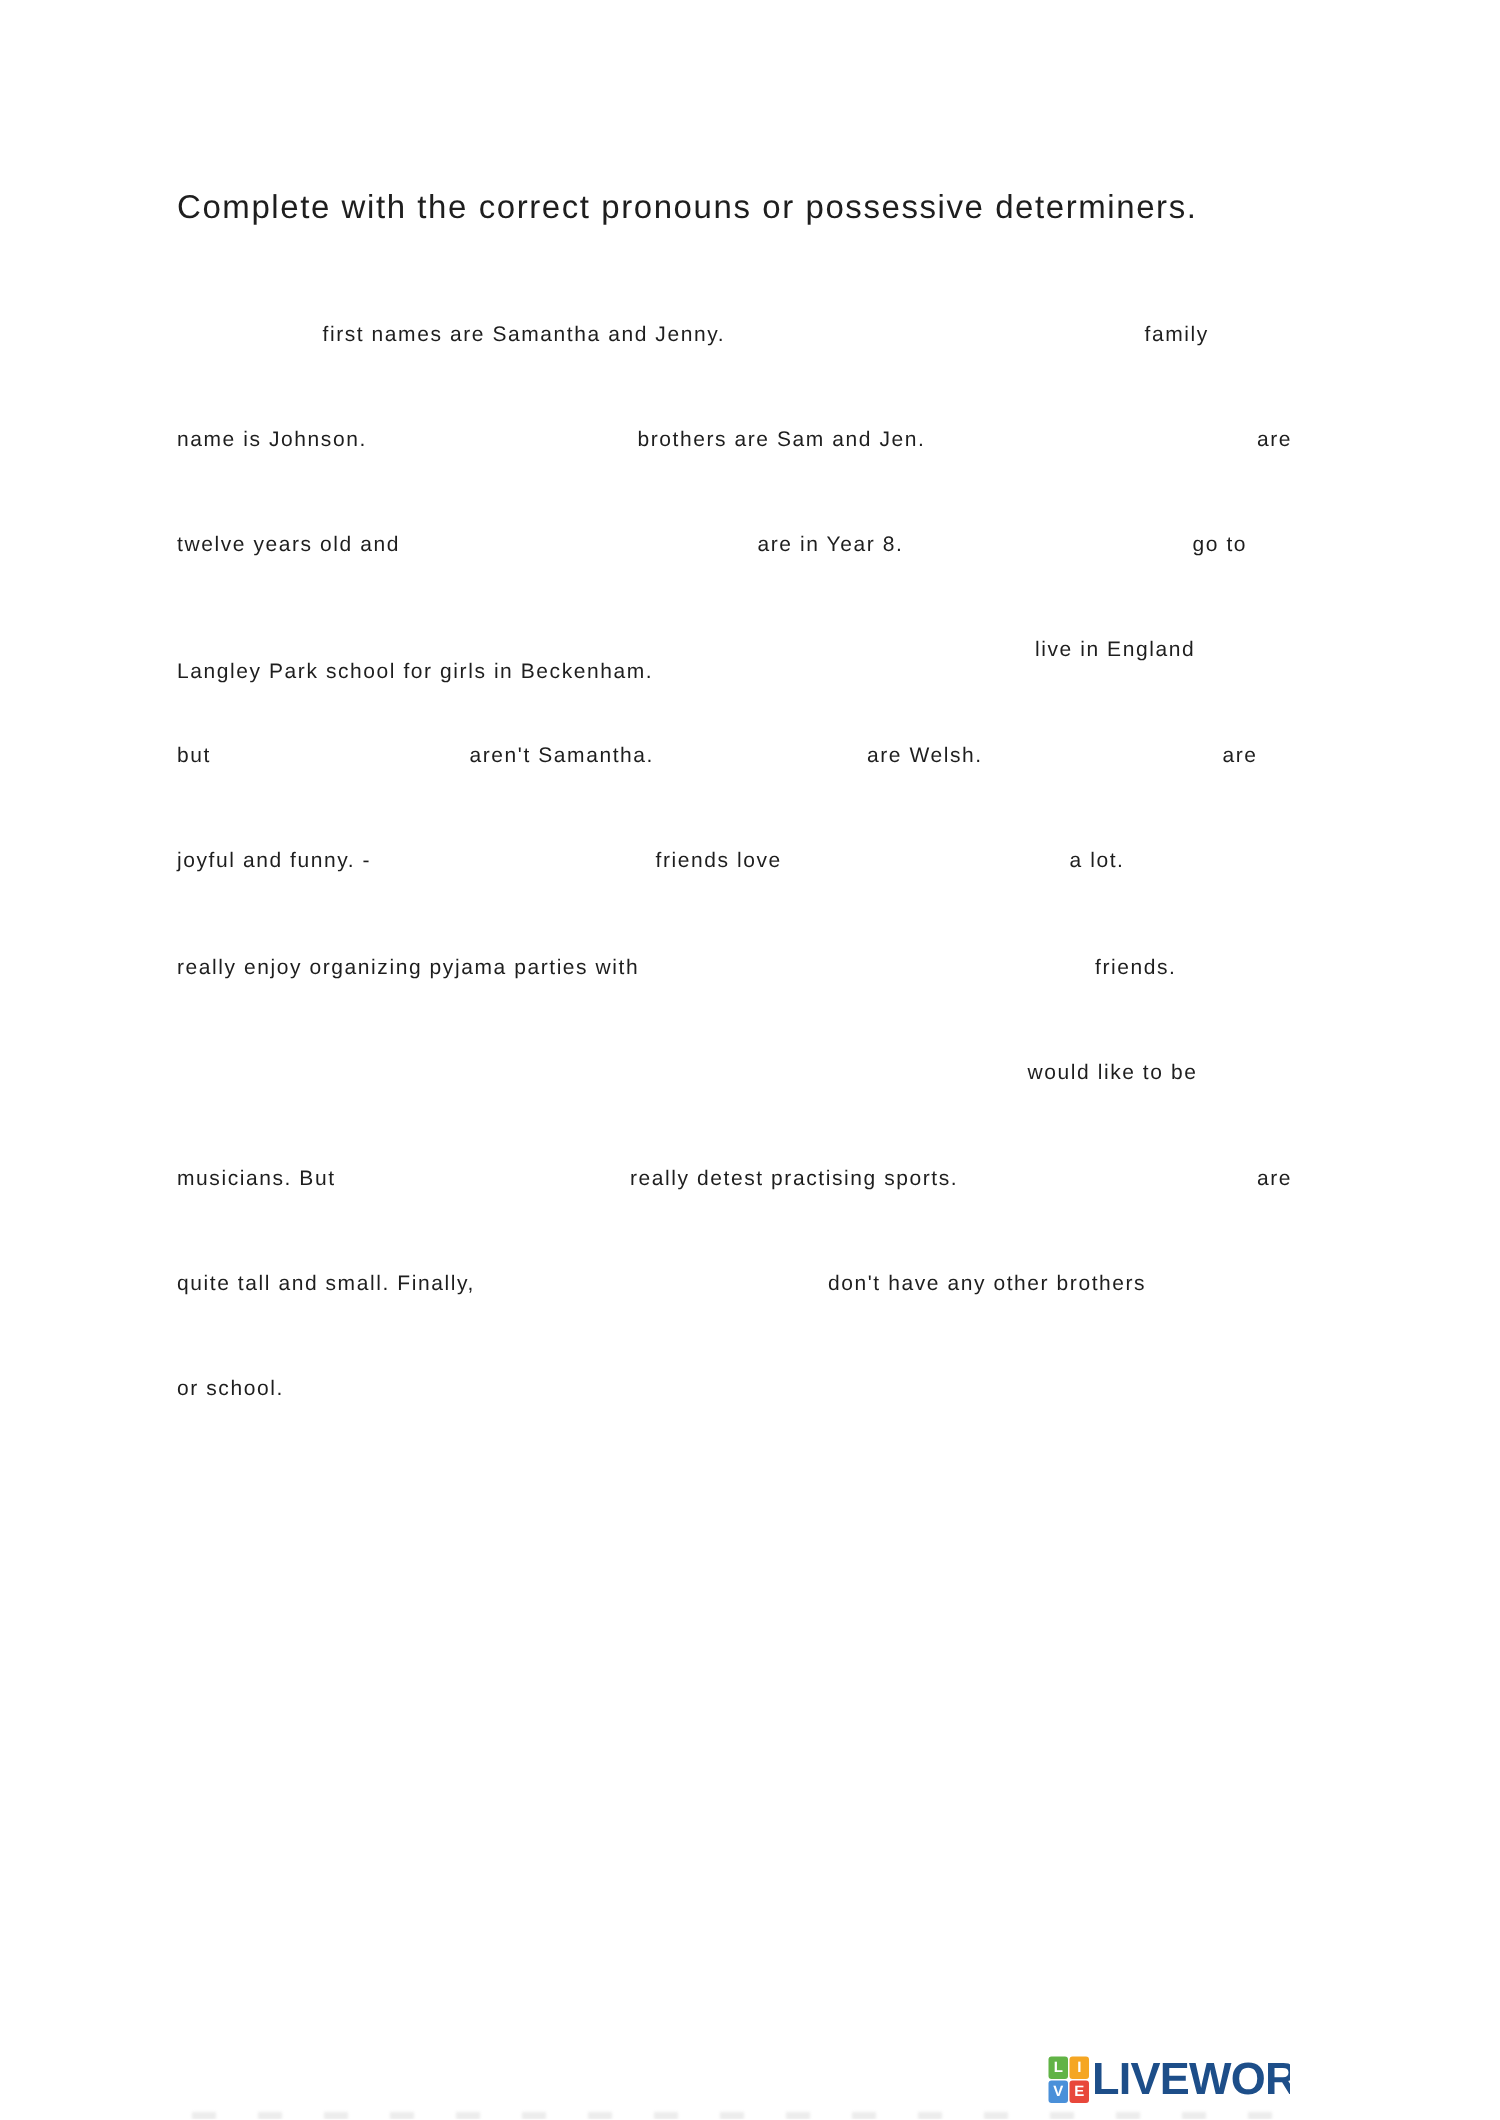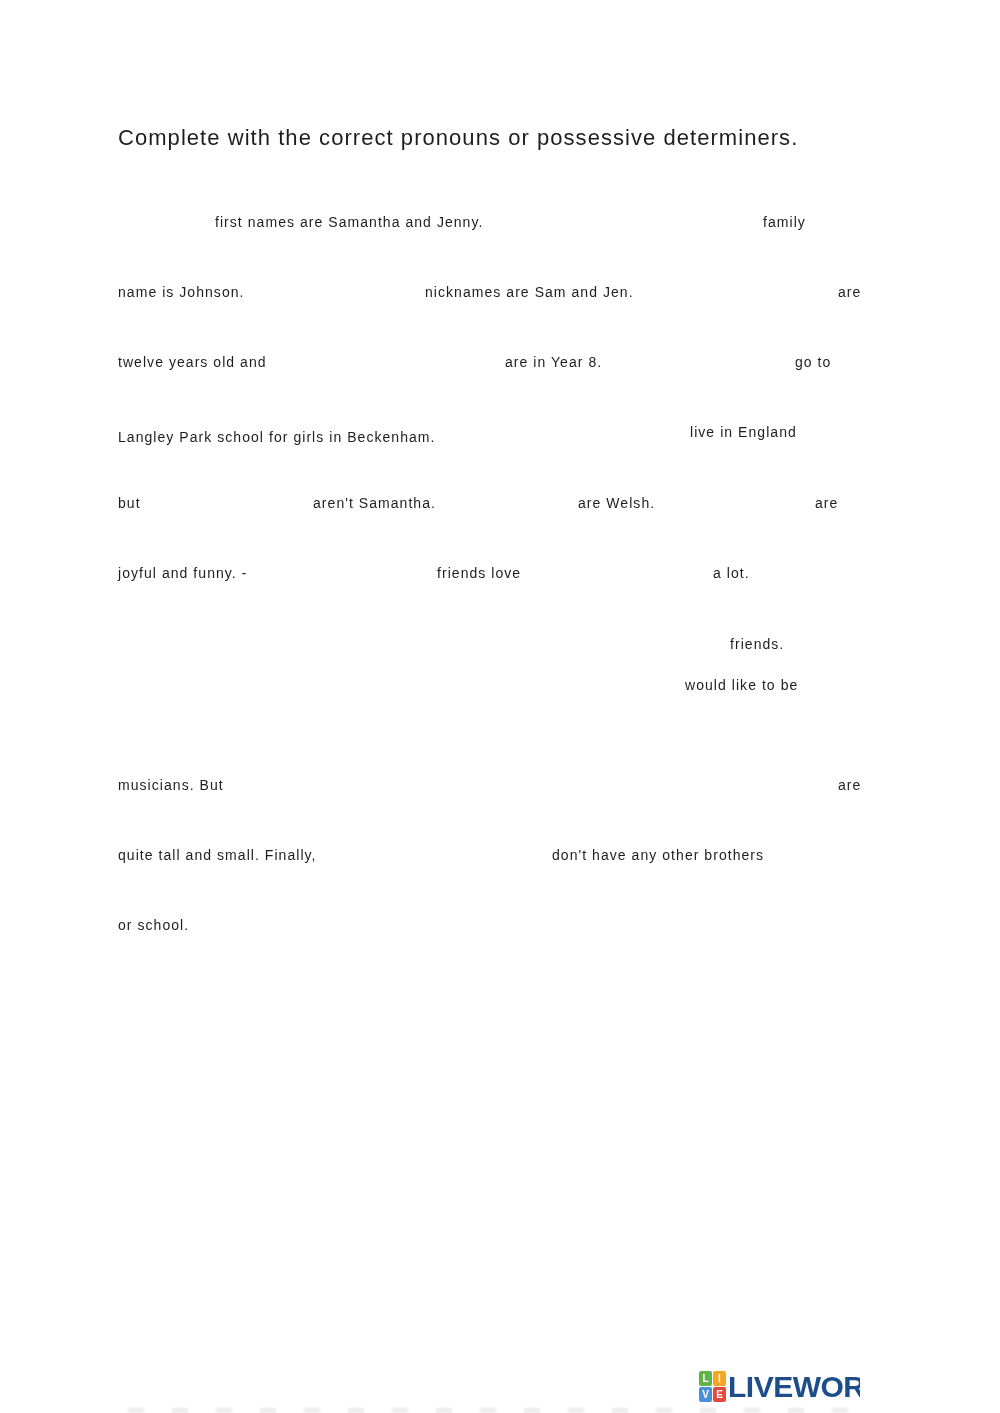--- a/index.html
+++ b/index.html
@@ -88,57 +88,59 @@
 
   <div class="seg title-seg" style="left:118px;top:121px">Complete with the correct pronouns or possessive determiners.</div>
 
   <span class="blank" style="left:118px;top:205px;width:88px"></span>
   <span class="seg" style="left:215px;top:205px">first names are Samantha and Jenny.</span>
   <span class="blank" style="left:640px;top:205px;width:112px"></span>
   <span class="seg" style="left:763px;top:205px">family</span>
 
   <span class="seg" style="left:118px;top:275px">name is Johnson.</span>
   <span class="blank" style="left:315px;top:275px;width:100px"></span>
-  <span class="seg" style="left:425px;top:275px">nicknames are Sam and Jen.</span>
+  <span class="seg" style="left:425px;top:275px">brothers are Sam and Jen.</span>
   <span class="blank" style="left:742px;top:275px;width:86px"></span>
   <span class="seg" style="left:838px;top:275px">are</span>
 
   <span class="seg" style="left:118px;top:345px">twelve years old and</span>
   <span class="blank" style="left:355px;top:345px;width:140px"></span>
   <span class="seg" style="left:505px;top:345px">are in Year 8.</span>
   <span class="blank" style="left:672px;top:345px;width:113px"></span>
   <span class="seg" style="left:795px;top:345px">go to</span>
 
-  <span class="seg" style="left:118px;top:420px">Langley Park school for girls in Beckenham.</span>
+  <span class="seg" style="left:118px;top:430px">Langley Park school for girls in Beckenham.</span>
   <span class="blank" style="left:605px;top:415px;width:75px"></span>
   <span class="seg" style="left:690px;top:415px">live in England</span>
 
   <span class="seg" style="left:118px;top:486px">but</span>
   <span class="blank" style="left:165px;top:486px;width:138px"></span>
   <span class="seg" style="left:313px;top:486px">aren't Samantha.</span>
   <span class="blank" style="left:480px;top:486px;width:88px"></span>
   <span class="seg" style="left:578px;top:486px">are Welsh.</span>
   <span class="blank" style="left:710px;top:486px;width:95px"></span>
   <span class="seg" style="left:815px;top:486px">are</span>
 
   <span class="seg" style="left:118px;top:556px">joyful and funny. -</span>
   <span class="blank" style="left:335px;top:556px;width:92px"></span>
   <span class="seg" style="left:437px;top:556px">friends love</span>
   <span class="blank" style="left:578px;top:556px;width:125px"></span>
   <span class="seg" style="left:713px;top:556px">a lot.</span>
   <span class="blank" style="left:788px;top:556px;width:85px"></span>
 
+  <span class="seg" style="left:118px;top:627px">really enjoy organizing pyjama parties with</span>
   <span class="blank" style="left:600px;top:627px;width:120px"></span>
   <span class="seg" style="left:730px;top:627px">friends.</span>
 
   <span class="blank" style="left:542px;top:697px;width:133px"></span>
-  <span class="seg" style="left:685px;top:668px">would like to be</span>
+  <span class="seg" style="left:685px;top:697px">would like to be</span>
 
   <span class="seg" style="left:118px;top:768px">musicians. But</span>
   <span class="blank" style="left:282px;top:768px;width:128px"></span>
+  <span class="seg" style="left:420px;top:768px">really detest practising sports.</span>
   <span class="blank" style="left:768px;top:768px;width:60px"></span>
   <span class="seg" style="left:838px;top:768px">are</span>
 
   <span class="seg" style="left:118px;top:838px">quite tall and small. Finally,</span>
   <span class="blank" style="left:442px;top:838px;width:100px"></span>
   <span class="seg" style="left:552px;top:838px">don't have any other brothers</span>
 
   <span class="seg" style="left:118px;top:908px">or school.</span>
 
   <a class="brand" href="#">

